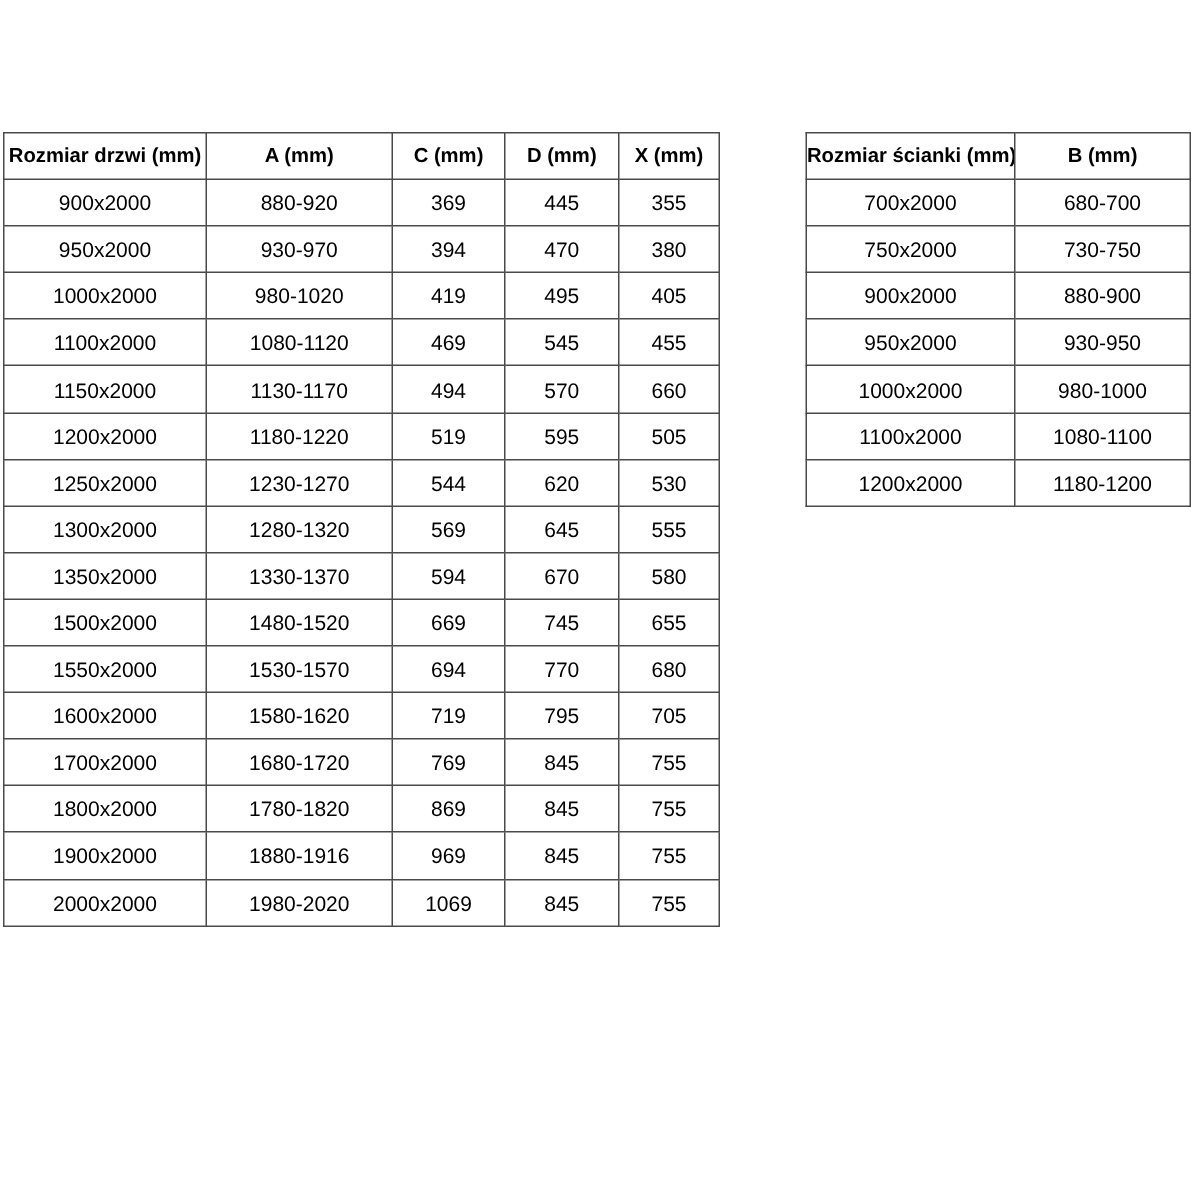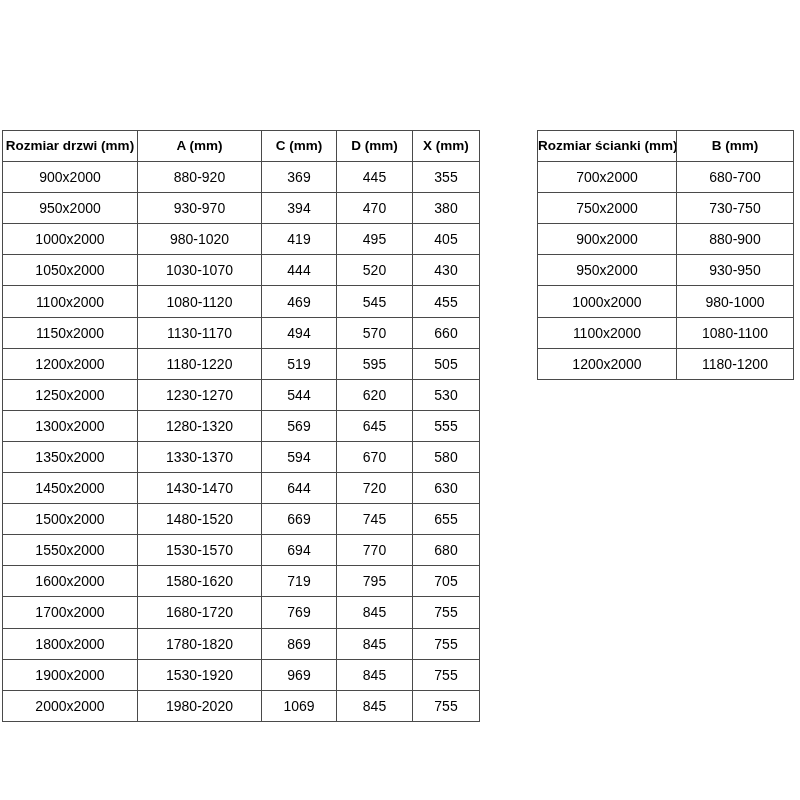--- a/index.html
+++ b/index.html
@@ -11,21 +11,20 @@
     height: 800px;
     background: #ffffff;
     position: relative;
     font-family: "Liberation Sans", sans-serif;
     color: #000000;
   }
   table.spec-table {
     position: absolute;
     border-collapse: collapse;
     table-layout: fixed;
-    margin-top: 42px;
   }
   table.spec-table th,
   table.spec-table td {
     border: 1px solid #4a4a4a;
     text-align: center;
     vertical-align: middle;
     height: 30.1px;
     padding: 0;
     font-size: 14px;
     line-height: 1;
@@ -84,27 +83,20 @@
         <td>380</td>
       </tr>
       <tr>
         <td>1000x2000</td>
         <td>980-1020</td>
         <td>419</td>
         <td>495</td>
         <td>405</td>
       </tr>
       <tr>
-        <td>1050x2000</td>
-        <td>1030-1070</td>
-        <td>444</td>
-        <td>520</td>
-        <td>430</td>
-      </tr>
-      <tr>
         <td>1100x2000</td>
         <td>1080-1120</td>
         <td>469</td>
         <td>545</td>
         <td>455</td>
       </tr>
       <tr>
         <td>1150x2000</td>
         <td>1130-1170</td>
         <td>494</td>
@@ -133,27 +125,20 @@
         <td>555</td>
       </tr>
       <tr>
         <td>1350x2000</td>
         <td>1330-1370</td>
         <td>594</td>
         <td>670</td>
         <td>580</td>
       </tr>
       <tr>
-        <td>1450x2000</td>
-        <td>1430-1470</td>
-        <td>644</td>
-        <td>720</td>
-        <td>630</td>
-      </tr>
-      <tr>
         <td>1500x2000</td>
         <td>1480-1520</td>
         <td>669</td>
         <td>745</td>
         <td>655</td>
       </tr>
       <tr>
         <td>1550x2000</td>
         <td>1530-1570</td>
         <td>694</td>
@@ -176,21 +161,21 @@
       </tr>
       <tr>
         <td>1800x2000</td>
         <td>1780-1820</td>
         <td>869</td>
         <td>845</td>
         <td>755</td>
       </tr>
       <tr>
         <td>1900x2000</td>
-        <td>1530-1920</td>
+        <td>1880-1916</td>
         <td>969</td>
         <td>845</td>
         <td>755</td>
       </tr>
       <tr>
         <td>2000x2000</td>
         <td>1980-2020</td>
         <td>1069</td>
         <td>845</td>
         <td>755</td>

